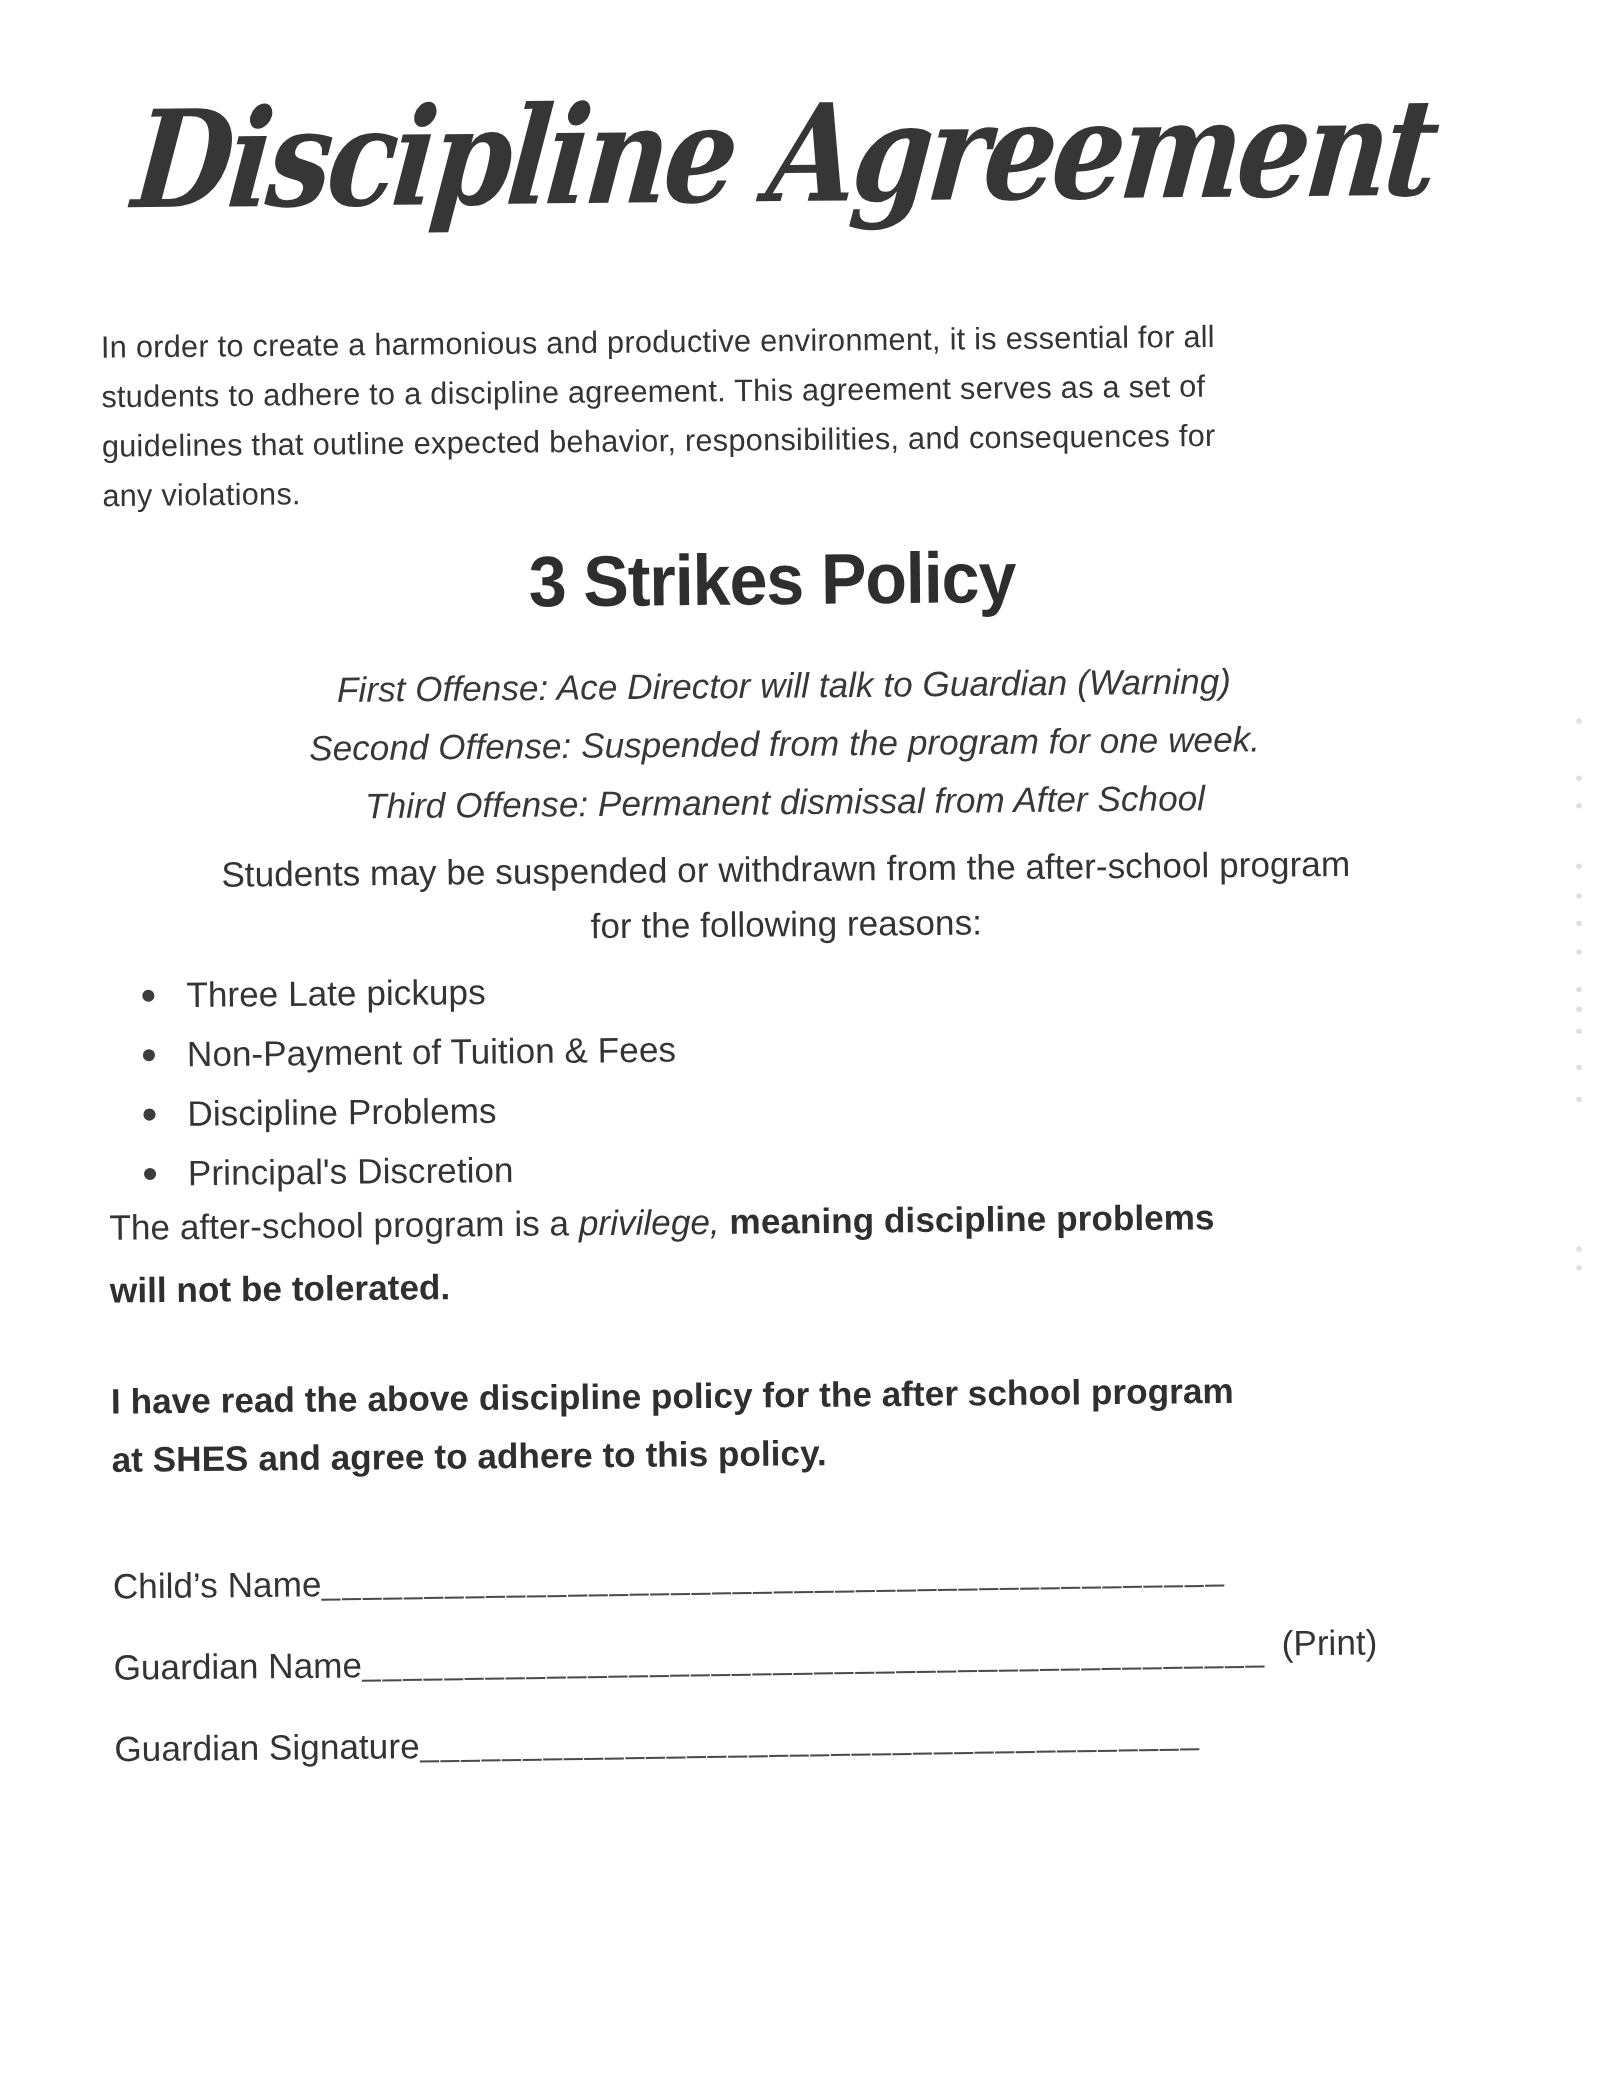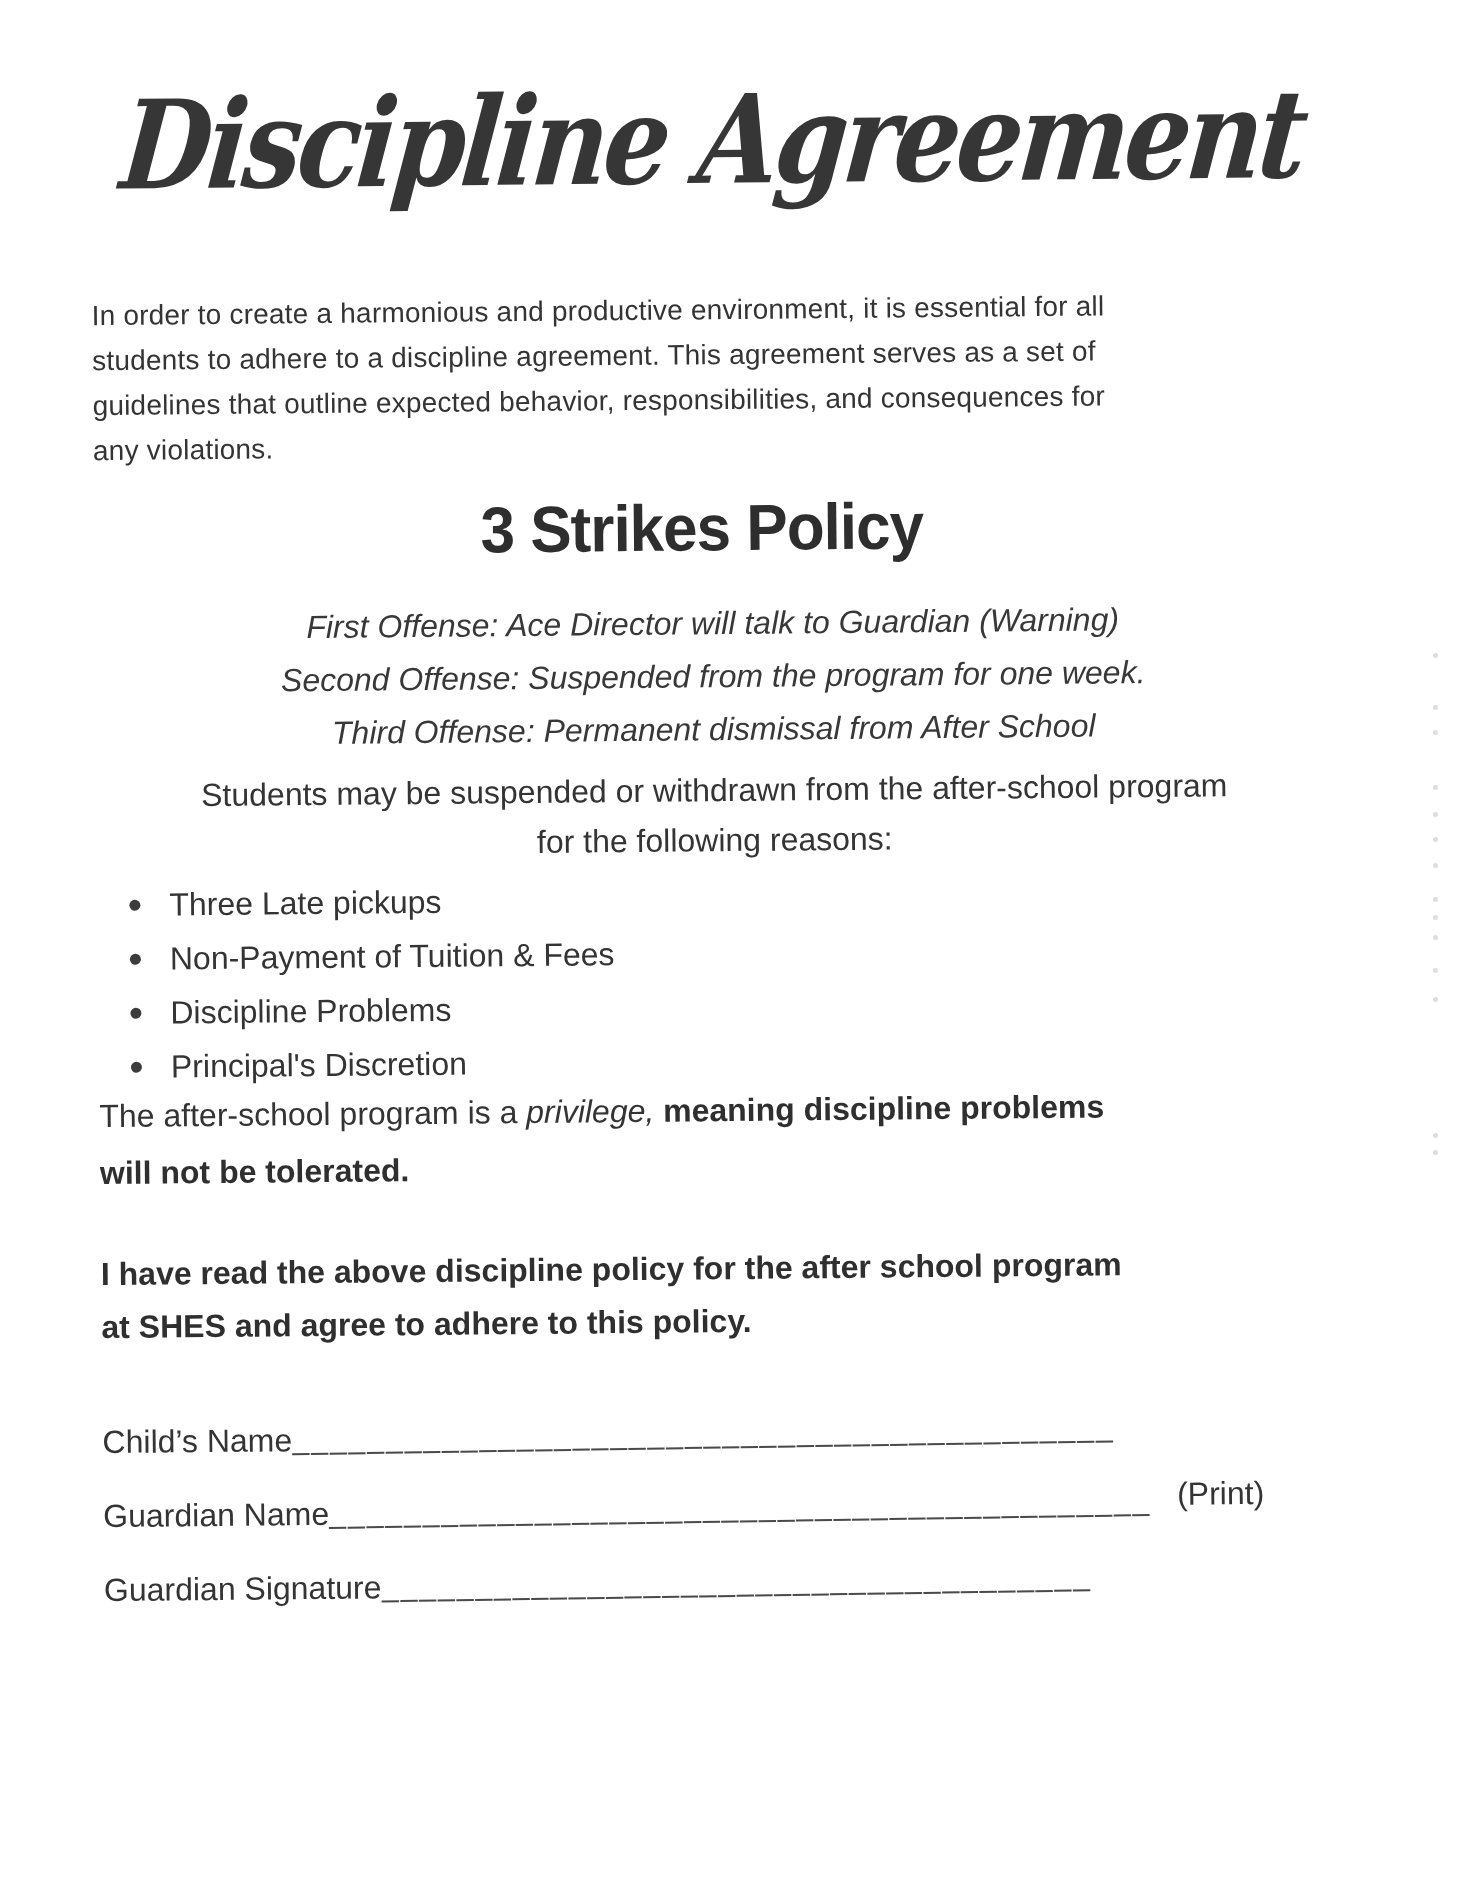--- a/index.html
+++ b/index.html
@@ -80,21 +80,21 @@
   .sig-row { position: relative; height: 74px; white-space: nowrap; }
   .sig-label { font-size: 32px; color: #343434; }
   .sig-line {
     display: inline-block;
     font-size: 30px; letter-spacing: 2px; color: #4a4a4a;
     transform: rotate(-0.35deg); transform-origin: left bottom;
     position: relative; top: -2px;
   }
   .sig-suffix {
     font-size: 32px; color: #343434;
-    position: relative; top: -12px; margin-left: 26px;
+    position: relative; top: -12px; margin-left: 14px;
   }
   .scan-dots { position: absolute; top: 0; left: 0; width: 100%; height: 100%; pointer-events: none; }
   .scan-dot {
     position: absolute; left: 1433px;
     width: 5px; height: 5px; border-radius: 50%;
     background: #dededd;
   }
 </style>
 </head>
 <body>

